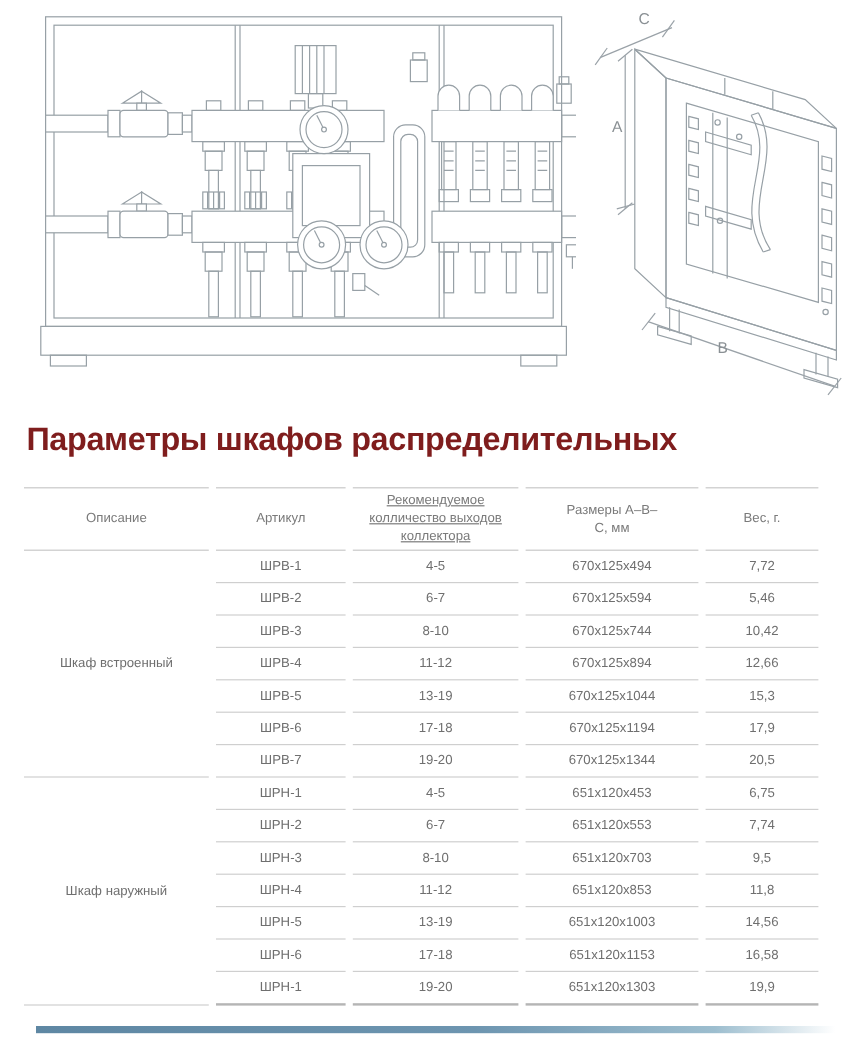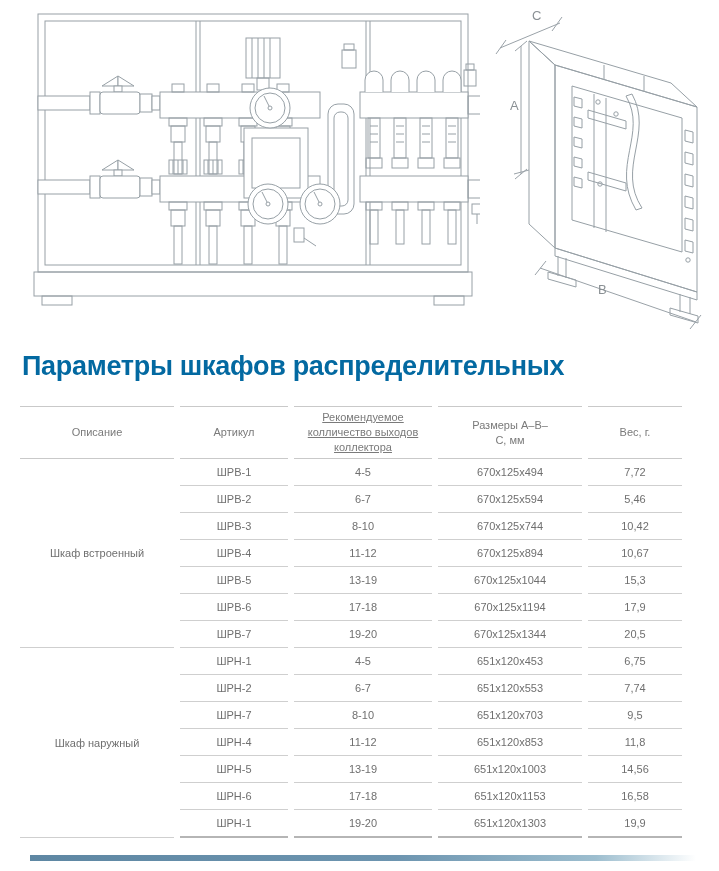--- a/index.html
+++ b/index.html
@@ -6,21 +6,21 @@
   body{width:719px;height:871px;overflow:hidden;position:relative;
        font-family:"Liberation Sans","DejaVu Sans",sans-serif;color:#6e6e6e;}
   .drawings{position:relative;height:338px;}
   .drawing-left{position:absolute;left:28px;top:8px;}
   .drawing-right{position:absolute;left:494px;top:2px;}
   svg{display:block;}
   .ln{stroke:#97a0a6;stroke-width:1;fill:none;}
   .lnf{stroke:#97a0a6;stroke-width:1;fill:#ffffff;}
   .dim{stroke:#9aa2a8;stroke-width:1;fill:none;}
   .dimtxt{fill:#8a9094;font-size:13px;font-family:"Liberation Sans",sans-serif;}
-  h1{margin:14px 0 0 22px;font-size:27px;line-height:1.1;color:#0369a1;
+  h1{margin:14px 0 0 22px;font-size:27px;line-height:1.1;color:#7f1d1d;
      font-weight:700;letter-spacing:-0.3px;}
   table{margin:24px 0 0 14px;border-collapse:separate;border-spacing:6px 0;
         font-size:11px;color:#6f6f6f;}
   th,td{font-weight:400;text-align:center;vertical-align:middle;padding:0 2px;}
   thead th{border-top:1px solid #c9c9c9;border-bottom:1px solid #c9c9c9;
            height:50px;line-height:1.35;color:#7a7a7a;}
   tbody td{border-bottom:1px solid #cfcfcf;height:26px;}
   tbody.grp-last tr:last-child td{border-bottom:2px solid #b5b5b5;}
   td.desc{vertical-align:middle;}
   .w-desc{width:150px;}.w-art{width:104px;}.w-out{width:134px;}
@@ -335,21 +335,21 @@
     <tr>
       <td>ШРВ-3</td>
       <td>8-10</td>
       <td>670x125x744</td>
       <td>10,42</td>
     </tr>
     <tr>
       <td>ШРВ-4</td>
       <td>11-12</td>
       <td>670x125x894</td>
-      <td>10,67</td>
+      <td>12,66</td>
     </tr>
     <tr>
       <td>ШРВ-5</td>
       <td>13-19</td>
       <td>670x125x1044</td>
       <td>15,3</td>
     </tr>
     <tr>
       <td>ШРВ-6</td>
       <td>17-18</td>
@@ -371,21 +371,21 @@
       <td>651x120x453</td>
       <td>6,75</td>
     </tr>
     <tr>
       <td>ШРН-2</td>
       <td>6-7</td>
       <td>651x120x553</td>
       <td>7,74</td>
     </tr>
     <tr>
-      <td>ШРН-7</td>
+      <td>ШРН-3</td>
       <td>8-10</td>
       <td>651x120x703</td>
       <td>9,5</td>
     </tr>
     <tr>
       <td>ШРН-4</td>
       <td>11-12</td>
       <td>651x120x853</td>
       <td>11,8</td>
     </tr>

